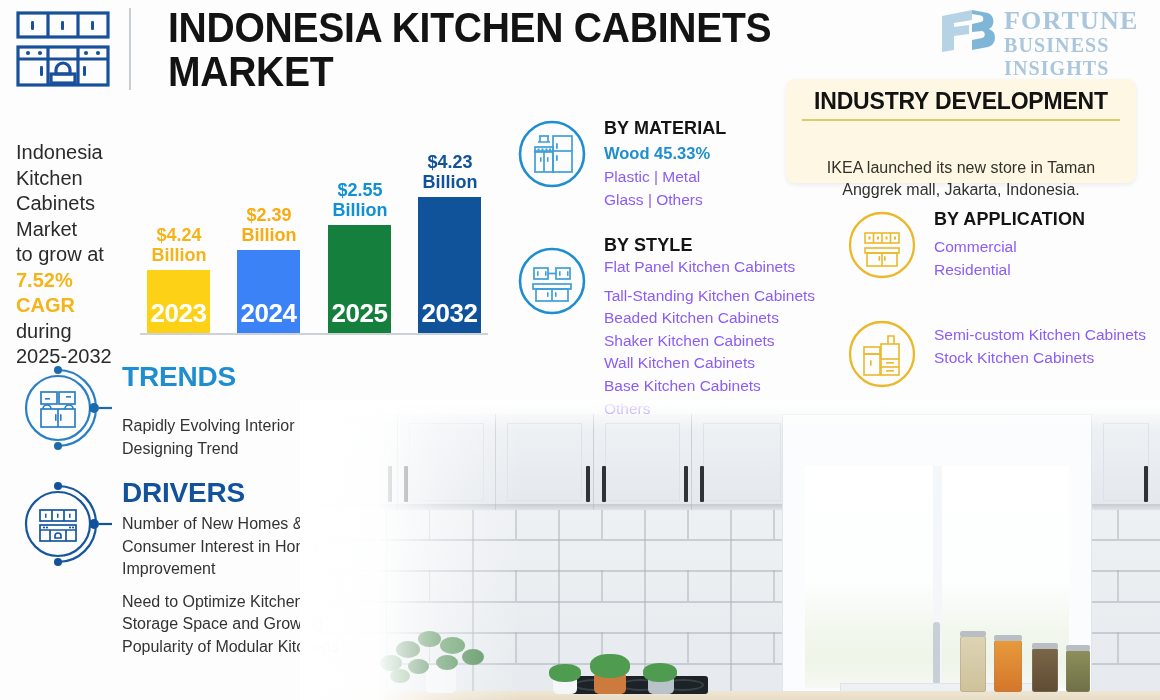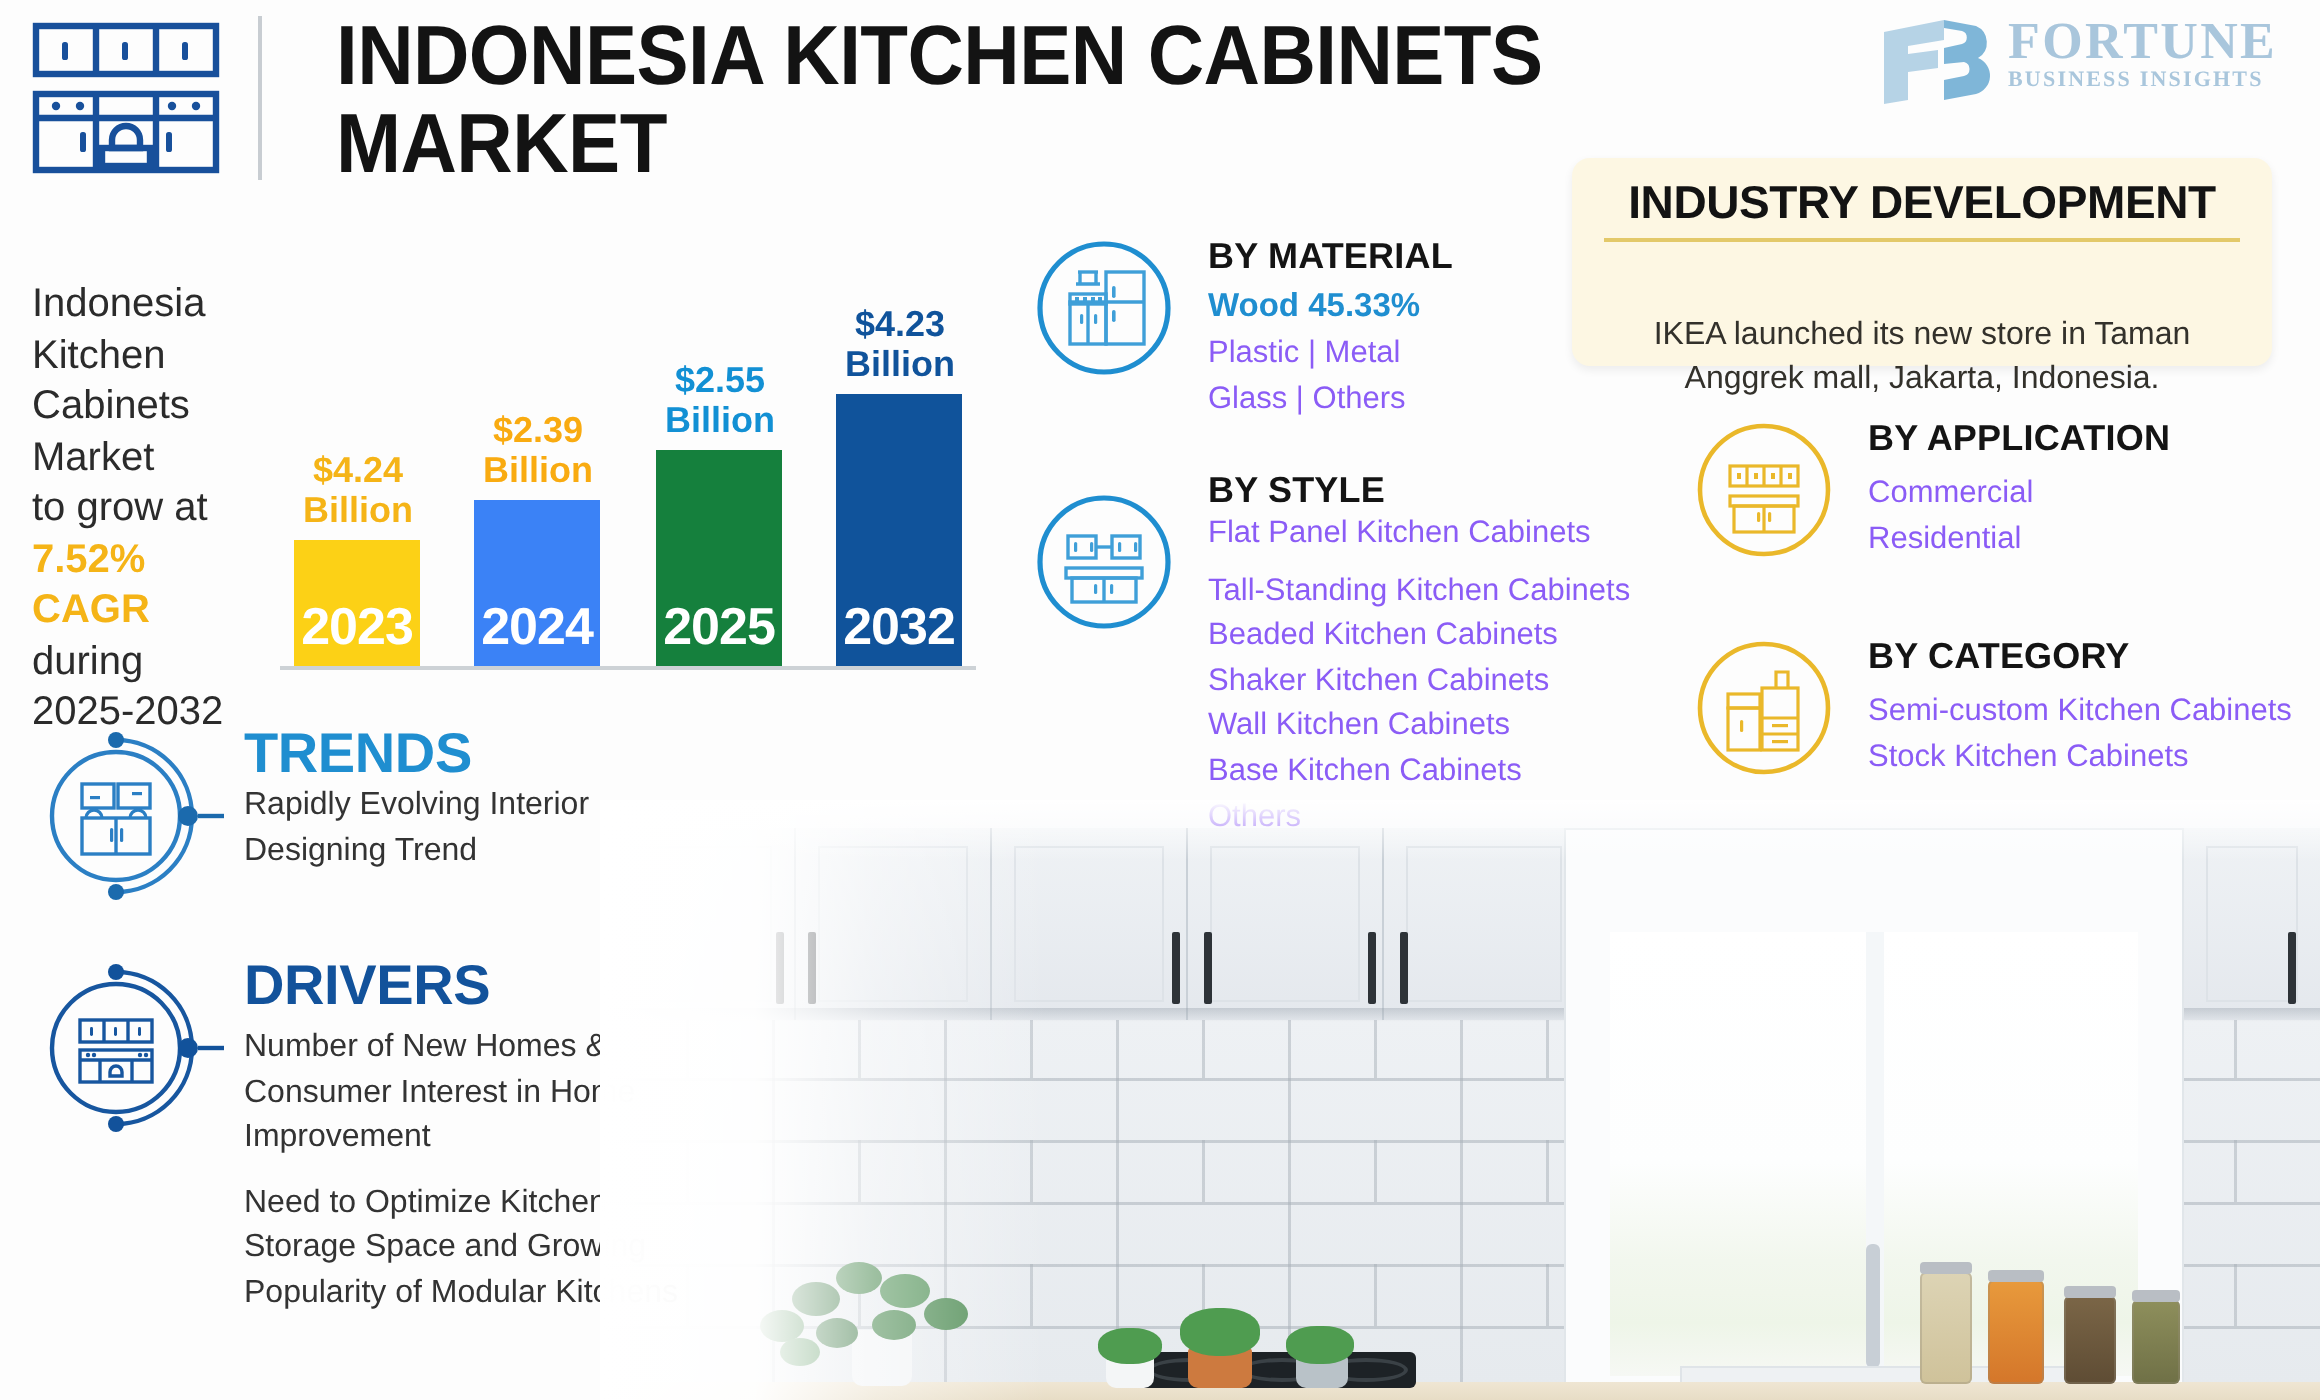--- a/index.html
+++ b/index.html
@@ -120,21 +120,21 @@
   .fb-logo { position:absolute; right:14px; top:6px; width:208px; height:54px; }
   .fb-name {
     position:absolute; left:66px; top:2px;
     font-family:"Liberation Serif", serif; font-weight:bold;
     font-size:26px; letter-spacing:1.2px; color:#a9c6dc;
     line-height:26px;
   }
   .fb-sub {
     position:absolute; left:66px; top:28px;
     font-family:"Liberation Serif", serif; font-weight:bold;
-    font-size:11px; letter-spacing:1.1px; color:#a9c6dc;
+    font-size:20px; letter-spacing:1.1px; color:#a9c6dc;
   }
 
   
   .chart-blurb {
     position:absolute; left:16px; top:140px; width:140px;
     font-size:20px; line-height:25.5px; color:#2b2b2b;
   }
   .chart-blurb .cagr { color:#f5b417; font-weight:bold; }
   .chart-area { position:absolute; left:140px; top:140px; width:350px; height:195px; }
   .axis { position:absolute; left:0; bottom:0; width:348px; height:2px; background:#cdd2d6; }
@@ -480,21 +480,20 @@
           <path d="M42 26 L42 18 L48 18 L48 26"></path>
         </g>
         <g fill="#eab82a">
           <rect x="24" y="42" width="1.6" height="6" rx="0.8"></rect>
           <rect x="40" y="44" width="8" height="1.6"></rect>
           <rect x="40" y="52" width="8" height="1.6"></rect>
         </g>
       </svg>
     </div>
     <div style="margin-left:88px;">
-      <div class="sect-head">BY CATEGORY</div>
       <div class="sect-body" style="margin-top:6px;">Semi-custom Kitchen Cabinets</div>
       <div class="sect-body">Stock Kitchen Cabinets</div>
     </div>
   </div>
 
   <div class="td" style="left:16px; top:362px; width:320px;">
     <div style="position:absolute; left:0; top:0;">
       <svg width="96" height="92" viewBox="0 0 96 92">
         <circle cx="42" cy="46" r="32" fill="none" stroke="#2b7fc4" stroke-width="2.2"></circle>
         <path d="M42 8 a38 38 0 0 1 0 76" fill="none" stroke="#2b7fc4" stroke-width="2.2"></path>
@@ -513,21 +512,21 @@
         <g fill="#2b7fc4">
           <rect x="29" y="36" width="5" height="1.6"></rect>
           <rect x="50" y="34" width="5" height="1.6"></rect>
           <rect x="39" y="52" width="1.6" height="7" rx="0.8"></rect>
           <rect x="44" y="52" width="1.6" height="7" rx="0.8"></rect>
         </g>
       </svg>
     </div>
     <div style="margin-left:106px;">
       <div class="td-title" style="color:#1f8ed0;">TRENDS</div>
-      <div class="td-body" style="margin-top:0;">Rapidly Evolving Interior Designing Trend</div>
+      <div class="td-body" style="margin-top:23px;">Rapidly Evolving Interior Designing Trend</div>
     </div>
   </div>
 
   <div class="td" style="left:16px; top:478px; width:330px;">
     <div style="position:absolute; left:0; top:0;">
       <svg width="96" height="92" viewBox="0 0 96 92">
         <circle cx="42" cy="46" r="32" fill="none" stroke="#17569f" stroke-width="2.2"></circle>
         <path d="M42 8 a38 38 0 0 1 0 76" fill="none" stroke="#17569f" stroke-width="2.2"></path>
         <circle cx="42" cy="8" r="4" fill="#12529b"></circle>
         <circle cx="42" cy="84" r="4" fill="#12529b"></circle>

